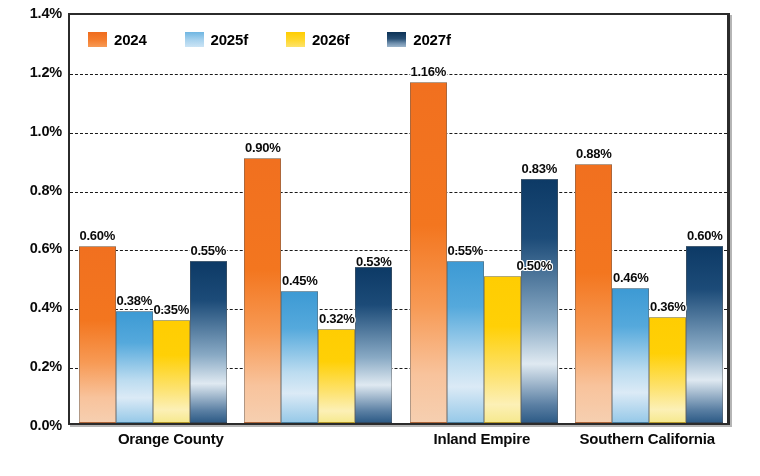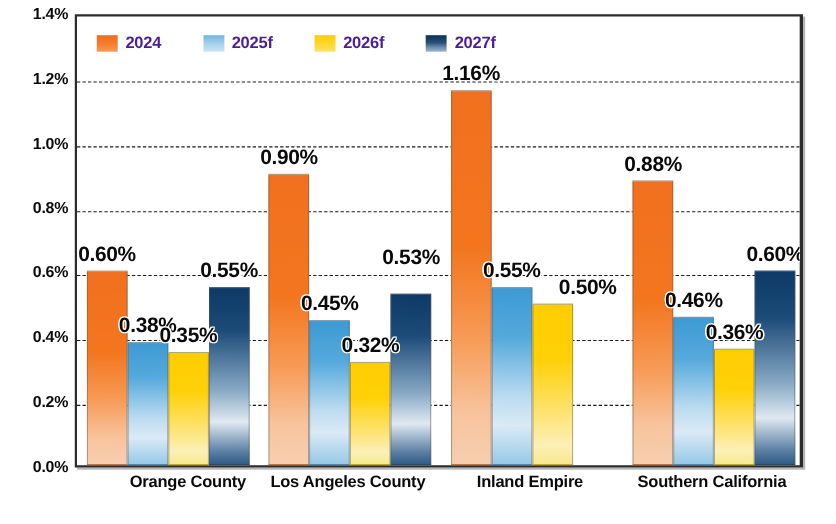--- a/index.html
+++ b/index.html
@@ -86,21 +86,21 @@
   }
   .legend-swatch {
     width: 19px;
     height: 15px;
     margin-right: 7px;
     flex: 0 0 auto;
   }
   .legend-label {
     font-size: 15px;
     font-weight: bold;
-    color: #4c1d95;
+    color: #000000;
     letter-spacing: -0.2px;
     white-space: nowrap;
     text-align: right;
   }
 
   
   .bar-group {
     position: absolute;
     bottom: 0;
     top: 0;
@@ -114,21 +114,21 @@
     bottom: 0;
     left: 0;
     right: 0;
     border: 1px solid rgba(90,90,90,0.45);
     box-sizing: border-box;
   }
   .bar-label {
     position: absolute;
     left: 50%;
     transform: translateX(-50%);
-    font-size: 19px;
+    font-size: 13px;
     font-weight: bold;
     color: #0a0a0a;
     white-space: nowrap;
     letter-spacing: -0.3px;
     text-shadow:
        1px  0   0 #fff, -1px  0   0 #fff,
        0    1px 0 #fff,  0   -1px 0 #fff,
        1px  1px 0 #fff, -1px  1px 0 #fff,
        1px -1px 0 #fff, -1px -1px 0 #fff;
     z-index: 5;
@@ -218,36 +218,40 @@
             <div class="bar-slot" style="left: 45.75px; width: 37px; height: 412px;">
               <div class="bar s1" style="height: 132.429px;"></div>
               <div class="bar-label" style="bottom: 135.429px;">0.45%</div>
             </div>
             <div class="bar-slot" style="left: 82.75px; width: 37px; height: 412px;">
               <div class="bar s2" style="height: 94.1714px;"></div>
               <div class="bar-label" style="bottom: 97.1714px;">0.32%</div>
             </div>
             <div class="bar-slot" style="left: 119.75px; width: 37px; height: 412px;">
               <div class="bar s3" style="height: 155.971px;"></div>
-              <div class="bar-label" style="bottom: 177px; margin-top: 44px;">0.53%</div>
+              <div class="bar-label" style="bottom: 154px; margin-top: 44px;">0.53%</div>
             </div>
           </div>
           <div class="bar-group" style="left: 331px; width: 165.5px;">
             <div class="bar-slot" style="left: 8.75px; width: 37px; height: 412px;">
               <div class="bar s0" style="height: 341.371px;"></div>
               <div class="bar-label" style="bottom: 344.371px;">1.16%</div>
             </div>
             <div class="bar-slot" style="left: 45.75px; width: 37px; height: 412px;">
               <div class="bar s1" style="height: 161.857px;"></div>
               <div class="bar-label" style="bottom: 164.857px;">0.55%</div>
             </div>
             <div class="bar-slot" style="left: 82.75px; width: 37px; height: 412px;">
               <div class="bar s2" style="height: 147.143px;"></div>
               <div class="bar-label" style="bottom: 150.143px; margin-left: 32px;">0.50%</div>
             </div>
+            <div class="bar-slot" style="left: 119.75px; width: 37px; height: 412px;">
+              <div class="bar s3" style="height: 244.257px;"></div>
+              <div class="bar-label" style="bottom: 247.257px;">0.83%</div>
+            </div>
           </div>
           <div class="bar-group" style="left: 496.5px; width: 165.5px;">
             <div class="bar-slot" style="left: 8.75px; width: 37px; height: 412px;">
               <div class="bar s0" style="height: 258.971px;"></div>
               <div class="bar-label" style="bottom: 261.971px;">0.88%</div>
             </div>
             <div class="bar-slot" style="left: 45.75px; width: 37px; height: 412px;">
               <div class="bar s1" style="height: 135.371px;"></div>
               <div class="bar-label" style="bottom: 138.371px;">0.46%</div>
             </div>
@@ -278,17 +282,16 @@
         </div>
         <div class="legend-entry">
           <span class="legend-swatch sw3"></span>
           <span class="legend-label">2027f</span>
         </div>
       </div>
   </div>
 
   <div id="x-axis">
       <div class="x-cat-label" style="left: 82.75px; margin-left: 20px;">Orange County</div>
-      <div class="x-cat-label" style="left: 248.25px;">Los Angeles County</div>
       <div class="x-cat-label" style="left: 413.75px;">Inland Empire</div>
       <div class="x-cat-label" style="left: 579.25px;">Southern California</div>
     </div>
 </div>
 
 </body></html>

